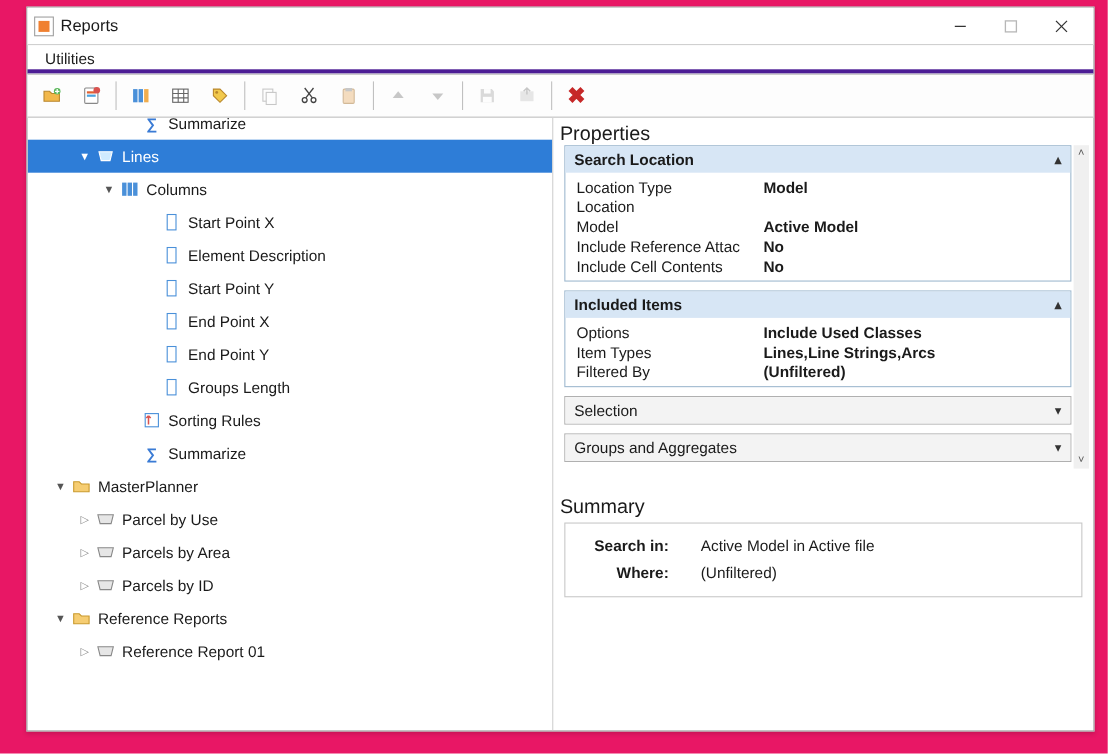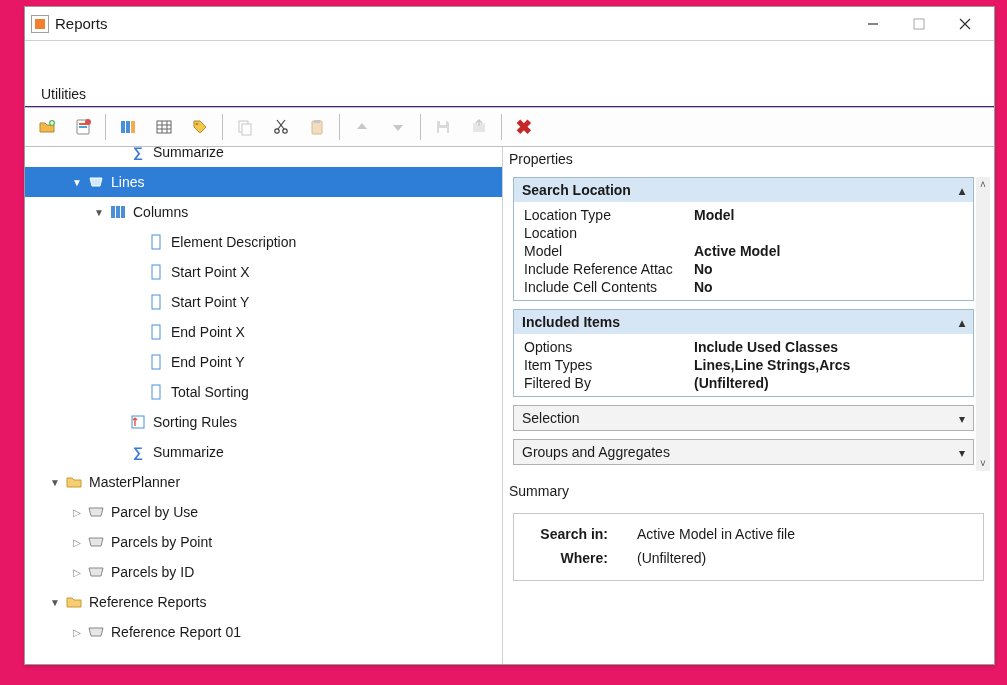--- a/index.html
+++ b/index.html
@@ -47,24 +47,23 @@
   .titlebar .winctrl {
     width: 46px; height: 32px;
     display: inline-flex; align-items:center; justify-content:center;
     color: #333;
   }
   .titlebar .winctrl svg { stroke: #333; }
   
   .menubar {
     height: 26px;
     display: flex;
-    align-items: center;
+    align-items: flex-end;
     padding: 0 10px;
-    border-bottom: 1px solid #4c1d95;
-    margin-top: 40px;
+    border-bottom: 4px solid #4c1d95;
   }
   .menubar .menu-item { padding: 2px 6px; }
   
   .toolbar {
     height: 40px;
     display: flex;
     align-items: center;
     padding: 0 4px;
     background: #fdfdfd;
     border-top: 1px solid #bfbfbf;
@@ -124,22 +123,22 @@
   }
   .tree-row .label { }
   
   .right-pane {
     flex: 1;
     display: flex;
     flex-direction: column;
     overflow: hidden;
   }
   .panel-title {
-    padding: 4px 8px 10px 6px;
-    font-size: 14px;
+    padding: 4px 8px 0 6px;
+    font-size: 18px;
   }
   .prop-scroll {
     flex: 0 0 auto;
     position: relative;
     padding: 0 20px 6px 10px;
   }
   .prop-scroll .vscroll {
     position:absolute; right:4px; top:0; bottom:0; width:14px;
     background: #f0f0f0;
     display:flex; flex-direction:column; align-items:center; justify-content:space-between;
@@ -150,21 +149,21 @@
     border: 1px solid #9fb9cf;
     margin-bottom: 8px;
     background:#fff;
   }
   .section.collapsed { border-color:#b0b0b0; }
   .section-header {
     background: #d7e6f5;
     padding: 4px 8px;
     font-weight: 600;
     display: flex;
-    align-items: flex-end;
+    align-items: center;
   }
   .section.collapsed .section-header { background:#f3f3f3; font-weight:400;gap:16px; }
   .section-header .sh-title { flex:1; }
   .section-header .sh-chevron { font-size:12px; color:#333; }
   .section-body { padding: 4px 0; }
   .prop-row {
     display: flex;
     padding: 1px 10px;
   }
   .prop-row .prop-name { width: 170px; }
@@ -347,31 +346,31 @@
         </div>
 
         <div class="tree-row">
           <span class="indent" style="width:104px"></span>
             <span class="expander empty">▶</span>
           <span class="node-icon">
               <svg width="12" height="16" viewBox="0 0 12 16">
                 <rect x="2" y="1" width="8" height="14" fill="#fff" stroke="#4a90d9"></rect>
               </svg>
             </span>
-          <span class="label">Element Description</span>
+          <span class="label">Start Point X</span>
         </div>
         <div class="tree-row">
           <span class="indent" style="width:104px"></span>
             <span class="expander empty">▶</span>
           <span class="node-icon">
               <svg width="12" height="16" viewBox="0 0 12 16">
                 <rect x="2" y="1" width="8" height="14" fill="#fff" stroke="#4a90d9"></rect>
               </svg>
             </span>
-          <span class="label">Start Point X</span>
+          <span class="label">Element Description</span>
         </div>
         <div class="tree-row">
           <span class="indent" style="width:104px"></span>
             <span class="expander empty">▶</span>
           <span class="node-icon">
               <svg width="12" height="16" viewBox="0 0 12 16">
                 <rect x="2" y="1" width="8" height="14" fill="#fff" stroke="#4a90d9"></rect>
               </svg>
             </span>
           <span class="label">Start Point Y</span>
@@ -397,21 +396,21 @@
           <span class="label">End Point Y</span>
         </div>
         <div class="tree-row">
           <span class="indent" style="width:104px"></span>
             <span class="expander empty">▶</span>
           <span class="node-icon">
               <svg width="12" height="16" viewBox="0 0 12 16">
                 <rect x="2" y="1" width="8" height="14" fill="#fff" stroke="#4a90d9"></rect>
               </svg>
             </span>
-          <span class="label">Total Sorting</span>
+          <span class="label">Groups Length</span>
         </div>
 
         <div class="tree-row">
           <span class="indent" style="width:86px"></span>
             <span class="expander empty">▶</span>
           <span class="node-icon">
             <svg width="16" height="16" viewBox="0 0 16 16">
                 <rect x="2" y="2" width="12" height="12" fill="#fff" stroke="#4a90d9"></rect>
                 <path d="M5 12V4m0 0l-2 2m2-2l2 2" stroke="#d9534f" fill="none" stroke-width="1.4"></path>
               </svg>
@@ -447,21 +446,21 @@
           <span class="label">Parcel by Use</span>
         </div>
         <div class="tree-row">
           <span class="indent" style="width:44px"></span>
           <span class="expander" style="color:#888">▷</span>
           <span class="node-icon">
             <svg width="16" height="14" viewBox="0 0 16 14">
                 <path d="M1 3h14l-2 8H3z" fill="#e6e6e6" stroke="#888"></path>
               </svg>
           </span>
-          <span class="label">Parcels by Point</span>
+          <span class="label">Parcels by Area</span>
         </div>
         <div class="tree-row">
           <span class="indent" style="width:44px"></span>
           <span class="expander" style="color:#888">▷</span>
           <span class="node-icon">
             <svg width="16" height="14" viewBox="0 0 16 14">
                 <path d="M1 3h14l-2 8H3z" fill="#e6e6e6" stroke="#888"></path>
               </svg>
           </span>
           <span class="label">Parcels by ID</span>
@@ -559,21 +558,21 @@
 
         <div class="section collapsed" style="margin-bottom:0">
           <div class="section-header">
             <span class="sh-title">Groups and Aggregates</span>
             <span class="sh-chevron">▾</span>
           </div>
 
         </div>
       </div>
 
-      <div class="panel-title" style="margin-top:8px">Summary</div>
+      <div class="panel-title" style="margin-top:20px">Summary</div>
       <div class="summary-box">
         <div class="summary-row">
           <span class="sk">Search in:</span>
           <span class="sv">Active Model  in Active file</span>
         </div>
         <div class="summary-row">
           <span class="sk">Where:</span>
           <span class="sv">(Unfiltered)</span>
         </div>
       </div>

